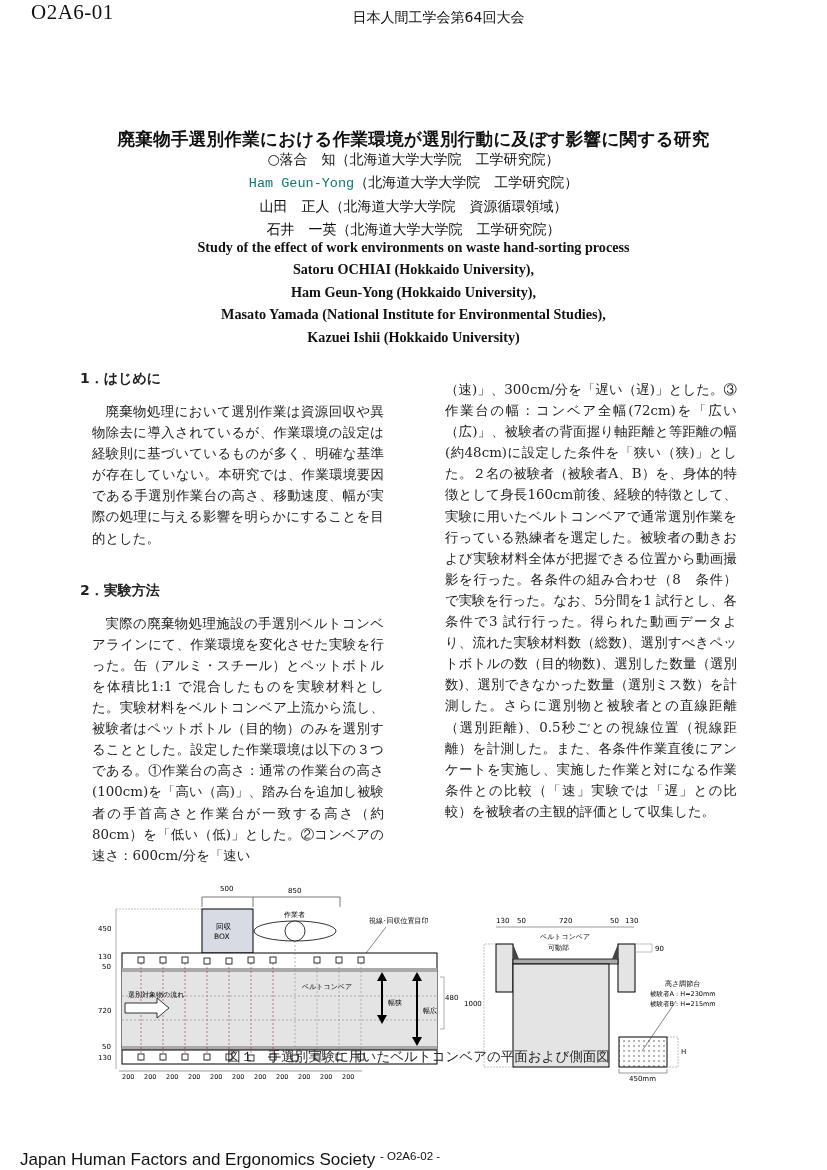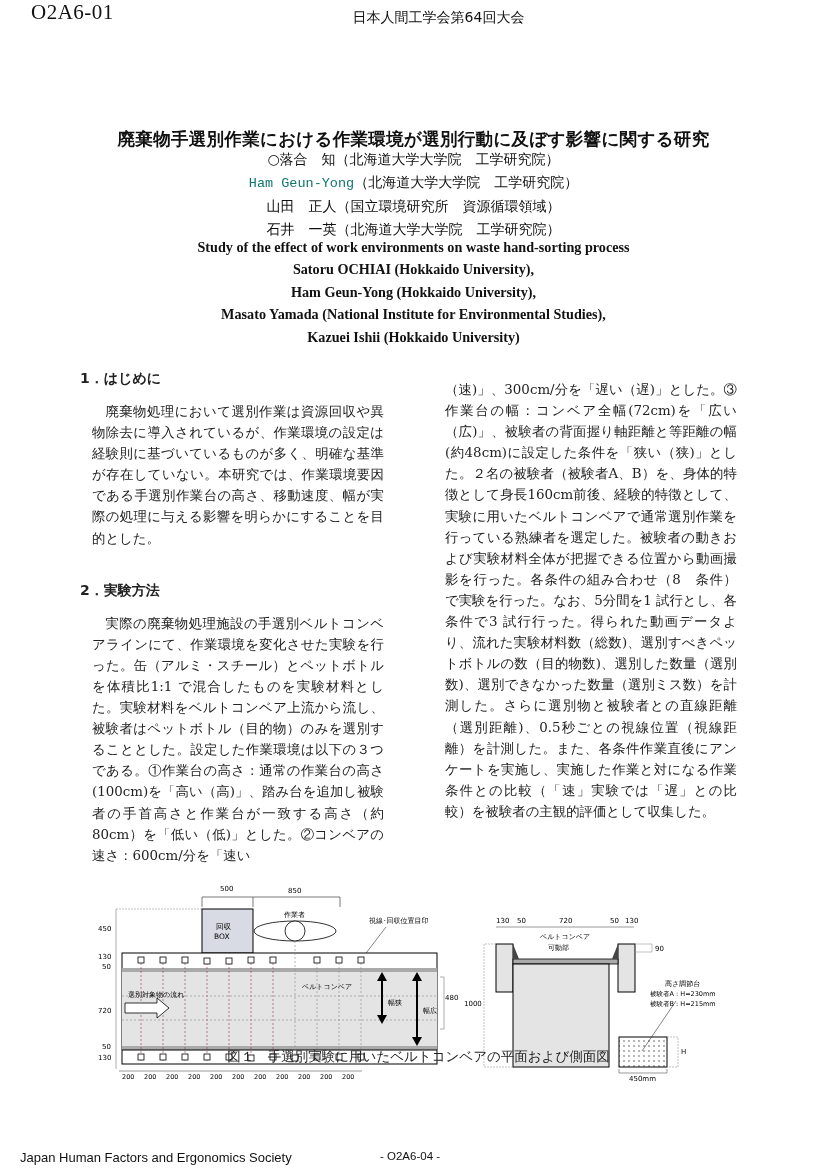--- a/index.html
+++ b/index.html
@@ -14,36 +14,36 @@
   .en-block { left: 0; width: 100%; top: 236px; text-align: center; font-family: "Liberation Serif", "DejaVu Serif", serif; font-weight: bold; font-size: 14.2px; line-height: 22.4px; }
   .col { width: 316px; font-family: "DejaVu Serif", serif; font-size: 13.4px; line-height: 21.1px; text-align: justify; color: #222; }
   .col-left { left: 80px; top: 367px; }
   .col-right { left: 433px; top: 367px; }
   .sec-h { font-family: "DejaVu Sans", sans-serif; font-weight: bold; font-size: 14px; margin: 0 0 6px 0; line-height: 22px; }
   .sec-gap { height: 18px; }
   .para { margin: 12px; text-indent: 1em; }
   .para.noindent { text-indent: 0; }
   .fig { left: 92px; top: 879px; }
   .caption { left: 0; width: 100%; top: 1048px; text-align: center; font-family: "DejaVu Serif", serif; font-size: 13.5px; padding-left: 10px; box-sizing: border-box; color: #222; }
-  .foot-left { left: 20px; top: 1150px; font-family: "Liberation Sans", sans-serif; font-size: 13px; }
+  .foot-left { left: 20px; top: 1150px; font-family: "Liberation Sans", sans-serif; font-size: 17px; }
   .foot-center { left: 380px; top: 1150px; font-family: "Liberation Sans", sans-serif; font-size: 11.5px; }
   svg text { font-family: "DejaVu Sans", sans-serif; }
 </style>
 </head>
 <body>
 
 <div class="abs hdr-id">O2A6-01</div>
 <div class="abs hdr-conf">日本人間工学会第64回大会</div>
 
 <div class="abs title">廃棄物手選別作業における作業環境が選別行動に及ぼす影響に関する研究</div>
 
 <div class="abs authors-jp">
   <div><span>○落合　知</span><span>（北海道大学大学院　工学研究院）</span></div>
   <div><span class="mono">Ham Geun-Yong</span><span>（北海道大学大学院　工学研究院）</span></div>
-  <div><span>山田　正人</span><span>（国立環境研究所　資源循環領域）</span></div>
+  <div><span>山田　正人</span><span>（北海道大学大学院　資源循環領域）</span></div>
   <div><span>石井　一英</span><span>（北海道大学大学院　工学研究院）</span></div>
 </div>
 
 <div class="abs en-block">
   <div>Study of the effect of work environments on waste hand-sorting process</div>
   <div>Satoru OCHIAI (Hokkaido University),</div>
   <div>Ham Geun-Yong (Hokkaido University),</div>
   <div>Masato Yamada (National Institute for Environmental Studies),</div>
   <div>Kazuei Ishii (Hokkaido University)</div>
 </div>
@@ -206,13 +206,13 @@
       <text x="589" y="175" font-size="7">H</text>
       <path d="M527,190 L527,194 L575,194 L575,190" fill="none" stroke="#555" stroke-width="0.6"></path>
       <text x="537" y="202" font-size="7">450mm</text>
     </g>
   </svg>
 </div>
 
 <div class="abs caption">図１　手選別実験に用いたベルトコンベアの平面および側面図</div>
 
 <div class="abs foot-left">Japan Human Factors and Ergonomics Society</div>
-<div class="abs foot-center">- O2A6-04 -</div>
+<div class="abs foot-center">- O2A6-02 -</div>
 
 </body></html>

